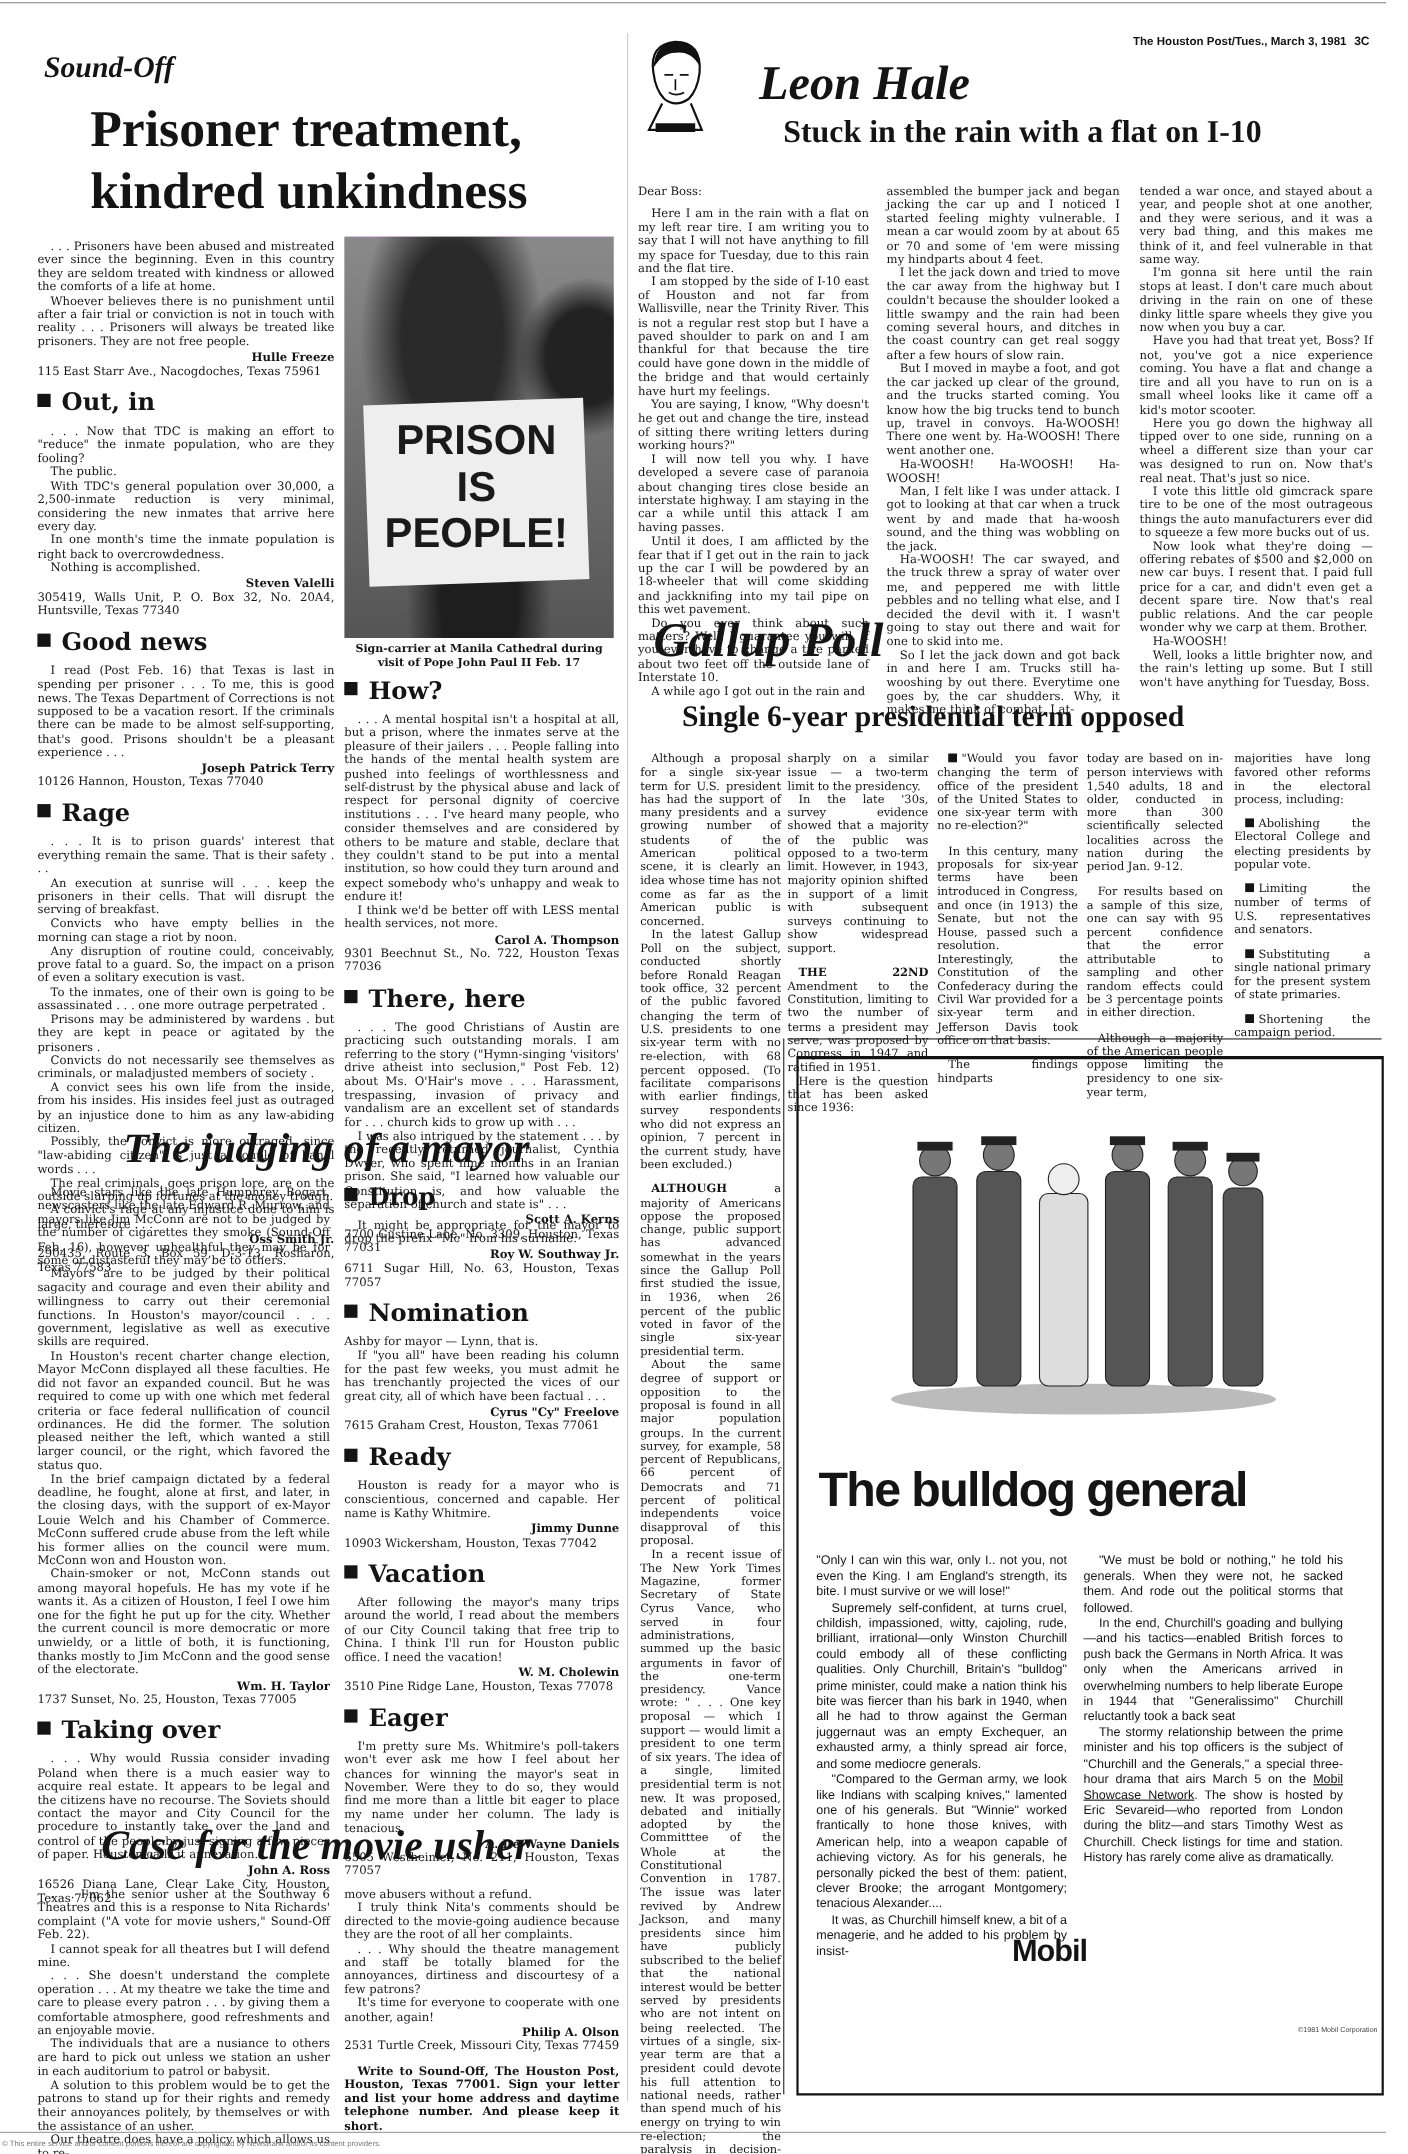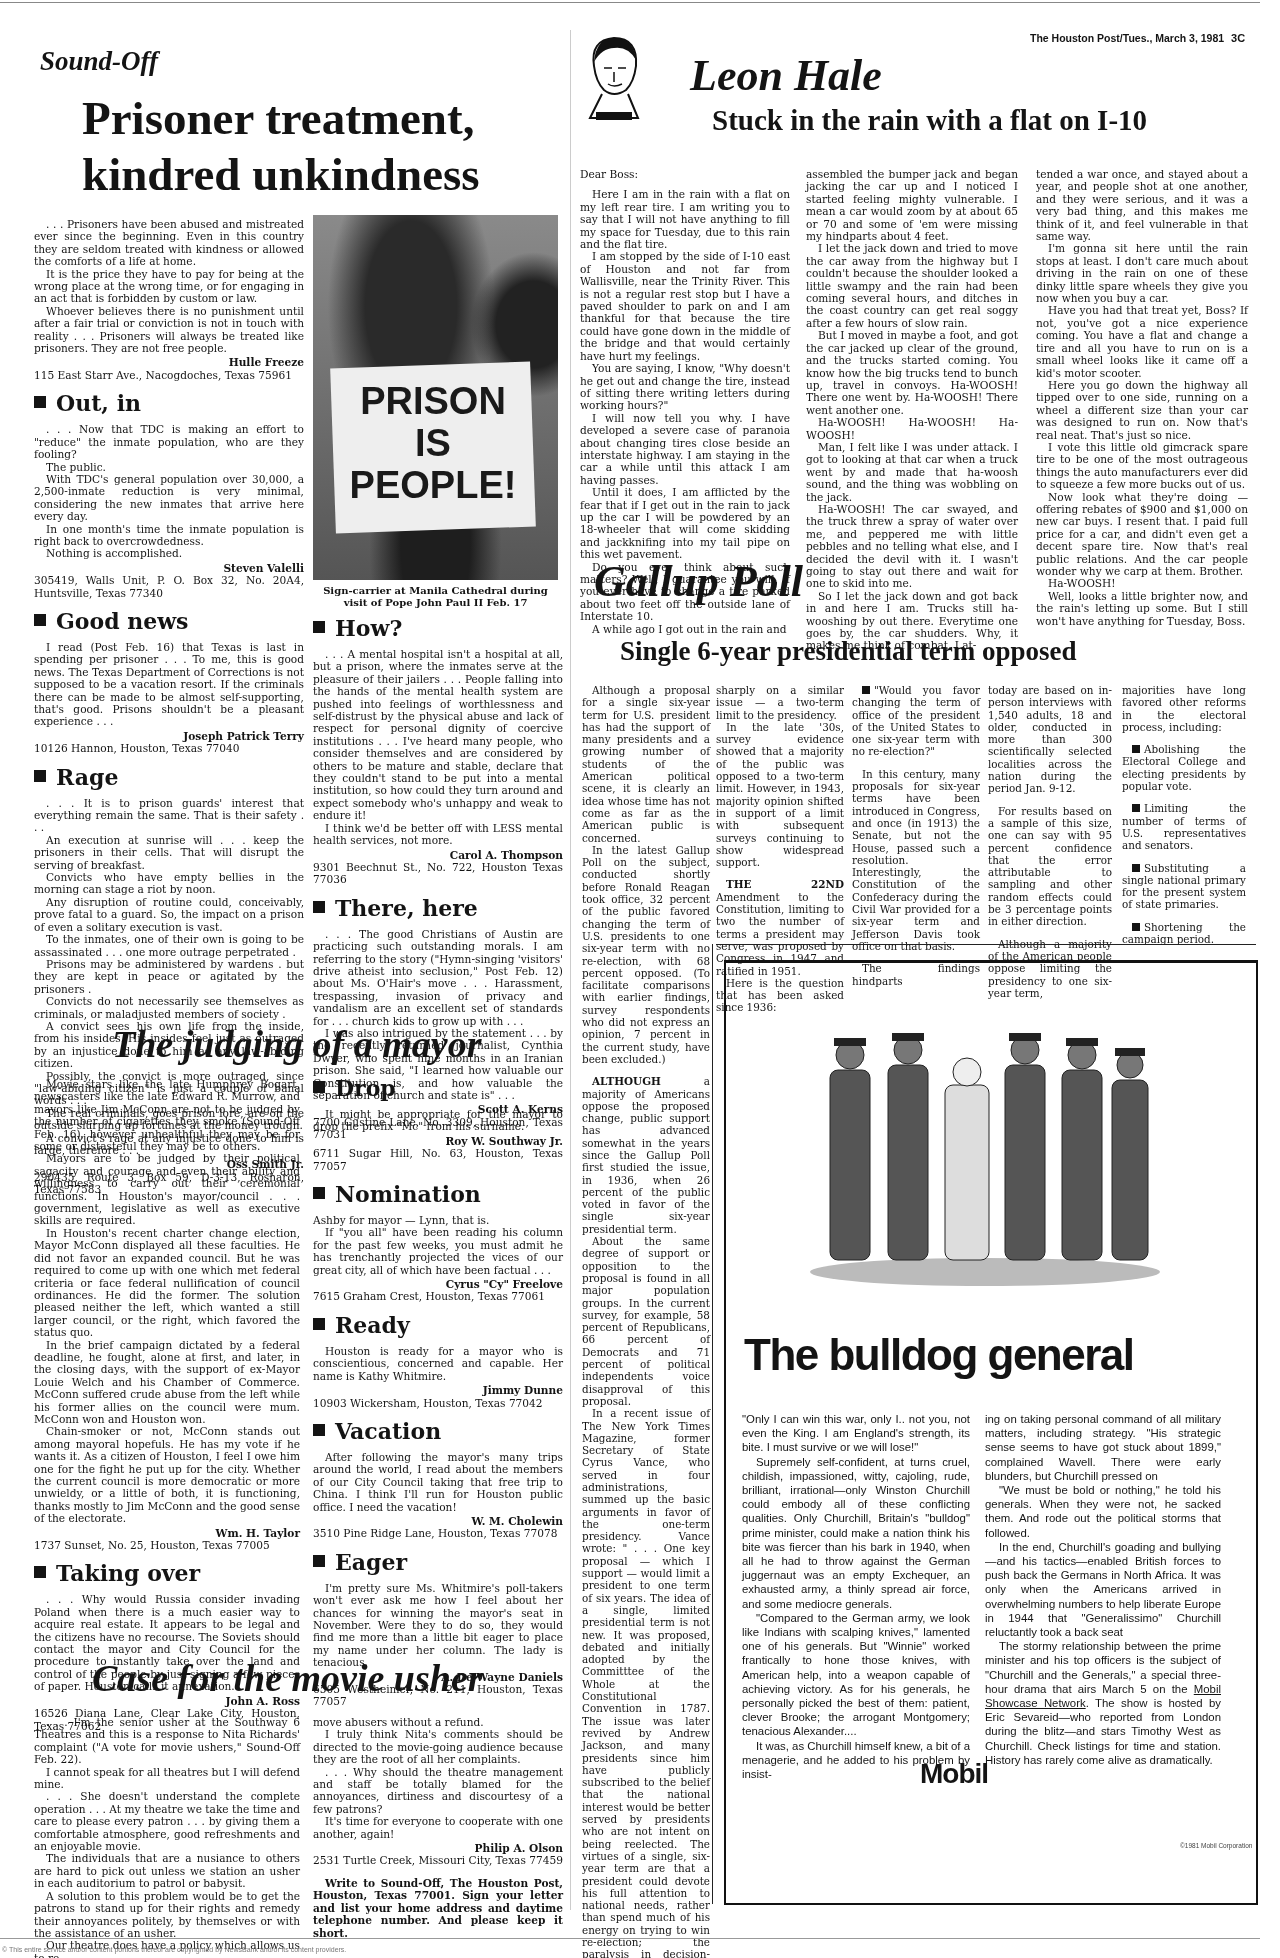--- a/index.html
+++ b/index.html
@@ -57,21 +57,20 @@
     </div>
   </div>
   <div class="caption" style="left:313px;top:585px;width:245px;">
     <div>Sign-carrier at Manila Cathedral during</div>
     <div>visit of Pope John Paul II Feb. 17</div>
   </div>
 
   <div class="col" style="left:34px;top:218px;width:270px;">
     <div>
       <p>. . . Prisoners have been abused and mistreated ever since the beginning. Even in this country they are seldom treated with kindness or allowed the comforts of a life at home.</p>
-      <p>It is the price they have to pay for being at the wrong place at the wrong time, or for engaging in an act that is forbidden by custom or law.</p>
       <p>Whoever believes there is no punishment until after a fair trial or conviction is not in touch with reality . . . Prisoners will always be treated like prisoners. They are not free people.</p>
       <div class="sig">Hulle Freeze</div>
       <div class="addr">115 East Starr Ave., Nacogdoches, Texas 75961</div>
     </div>
     <div>
       <div class="subhead"><span class="sq"></span><span>Out, in</span></div>
       <p>. . . Now that TDC is making an effort to "reduce" the inmate population, who are they fooling?</p>
       <p>The public.</p>
       <p>With TDC's general population over 30,000, a 2,500-inmate reduction is very minimal, considering the new inmates that arrive here every day.</p>
       <p>In one month's time the inmate population is right back to overcrowdedness.</p>
@@ -215,21 +214,21 @@
     <p>Man, I felt like I was under attack. I got to looking at that car when a truck went by and made that ha-woosh sound, and the thing was wobbling on the jack.</p>
     <p>Ha-WOOSH! The car swayed, and the truck threw a spray of water over me, and peppered me with little pebbles and no telling what else, and I decided the devil with it. I wasn't going to stay out there and wait for one to skid into me.</p>
     <p>So I let the jack down and got back in and here I am. Trucks still ha-wooshing by out there. Everytime one goes by, the car shudders. Why, it makes me think of combat. I at-</p>
   </div>
   <div class="col" style="left:1036px;top:168px;width:212px;">
     <p class="noind">tended a war once, and stayed about a year, and people shot at one another, and they were serious, and it was a very bad thing, and this makes me think of it, and feel vulnerable in that same way.</p>
     <p>I'm gonna sit here until the rain stops at least. I don't care much about driving in the rain on one of these dinky little spare wheels they give you now when you buy a car.</p>
     <p>Have you had that treat yet, Boss? If not, you've got a nice experience coming. You have a flat and change a tire and all you have to run on is a small wheel looks like it came off a kid's motor scooter.</p>
     <p>Here you go down the highway all tipped over to one side, running on a wheel a different size than your car was designed to run on. Now that's real neat. That's just so nice.</p>
     <p>I vote this little old gimcrack spare tire to be one of the most outrageous things the auto manufacturers ever did to squeeze a few more bucks out of us.</p>
-    <p>Now look what they're doing — offering rebates of $900 and $1,000 on new car buys. I resent that. I paid full price for a car, and didn't even get a decent spare tire. Now that's real public relations. And the car people wonder why we carp at them. Brother.</p>
+    <p>Now look what they're doing — offering rebates of $500 and $2,000 on new car buys. I resent that. I paid full price for a car, and didn't even get a decent spare tire. Now that's real public relations. And the car people wonder why we carp at them. Brother.</p>
     <p>Ha-WOOSH!</p>
     <p>Well, looks a little brighter now, and the rain's letting up some. But I still won't have anything for Tuesday, Boss.</p>
   </div>
 
   <div class="abs kicker" style="left:594px;top:556px;font-size:44px;">Gallup Poll</div>
   <div class="abs bighead" style="left:620px;top:636px;font-size:27px;">Single 6-year presidential term opposed</div>
 
   <div class="gcol" id="g1" style="left:582px;top:684px;width:128px;">
       <p>Although a proposal for a single six-year term for U.S. president has had the support of many presidents and a growing number of students of the American political scene, it is clearly an idea whose time has not come as far as the American public is concerned.</p>
       <p>In the latest Gallup Poll on the subject, conducted shortly before Ronald Reagan took office, 32 percent of the public favored changing the term of U.S. presidents to one six-year term with no re-election, with 68 percent opposed. (To facilitate comparisons with earlier findings, survey respondents who did not express an opinion, 7 percent in the current study, have been excluded.)</p>
@@ -294,21 +293,20 @@
   </div>
   <div class="abs sans" style="left:744px;top:1330px;font-size:44px;font-weight:bold;letter-spacing:-1.5px;">The bulldog general</div>
 
   <div class="mcol" style="left:742px;top:1412px;width:228px;">
     <p class="noind">"Only I can win this war, only I.. not you, not even the King. I am England's strength, its bite. I must survive or we will lose!"</p>
     <p>Supremely self-confident, at turns cruel, childish, impassioned, witty, cajoling, rude, brilliant, irrational—only Winston Churchill could embody all of these conflicting qualities. Only Churchill, Britain's "bulldog" prime minister, could make a nation think his bite was fiercer than his bark in 1940, when all he had to throw against the German juggernaut was an empty Exchequer, an exhausted army, a thinly spread air force, and some mediocre generals.</p>
     <p>"Compared to the German army, we look like Indians with scalping knives," lamented one of his generals. But "Winnie" worked frantically to hone those knives, with American help, into a weapon capable of achieving victory. As for his generals, he personally picked the best of them: patient, clever Brooke; the arrogant Montgomery; tenacious Alexander....</p>
     <p>It was, as Churchill himself knew, a bit of a menagerie, and he added to his problem by insist-</p>
   </div>
   <div class="mcol" style="left:985px;top:1412px;width:236px;">
-    <p class="noind">ing on taking personal command of all military matters, including strategy. "His strategic sense seems to have got stuck about 1899," complained Wavell. There were early blunders, but Churchill pressed on</p>
     <p>"We must be bold or nothing," he told his generals. When they were not, he sacked them. And rode out the political storms that followed.</p>
     <p>In the end, Churchill's goading and bullying—and his tactics—enabled British forces to push back the Germans in North Africa. It was only when the Americans arrived in overwhelming numbers to help liberate Europe in 1944 that "Generalissimo" Churchill reluctantly took a back seat</p>
     <p><span>The stormy relationship between the prime minister and his top officers is the subject of "Churchill and the Generals," a special three-hour drama that airs March 5 on the </span><a href="#">Mobil Showcase Network</a><span>. The show is hosted by Eric Sevareid—who reported from London during the blitz—and stars Timothy West as Churchill. Check listings for time and station. History has rarely come alive as dramatically.</span></p>
   </div>
 
   <div class="abs sans" style="left:920px;top:1758px;font-size:28px;font-weight:bold;letter-spacing:-1px;">Mobil</div>
   <div class="abs sans" style="left:1180px;top:1842px;font-size:6.5px;color:#444;">©1981 Mobil Corporation</div>
 
   <div class="rule-h" style="left:0;top:1938px;width:1260px;background:#999;"></div>
   <div class="footer">© This entire service and/or content portions thereof are copyrighted by NewsBank and/or its content providers.</div>

